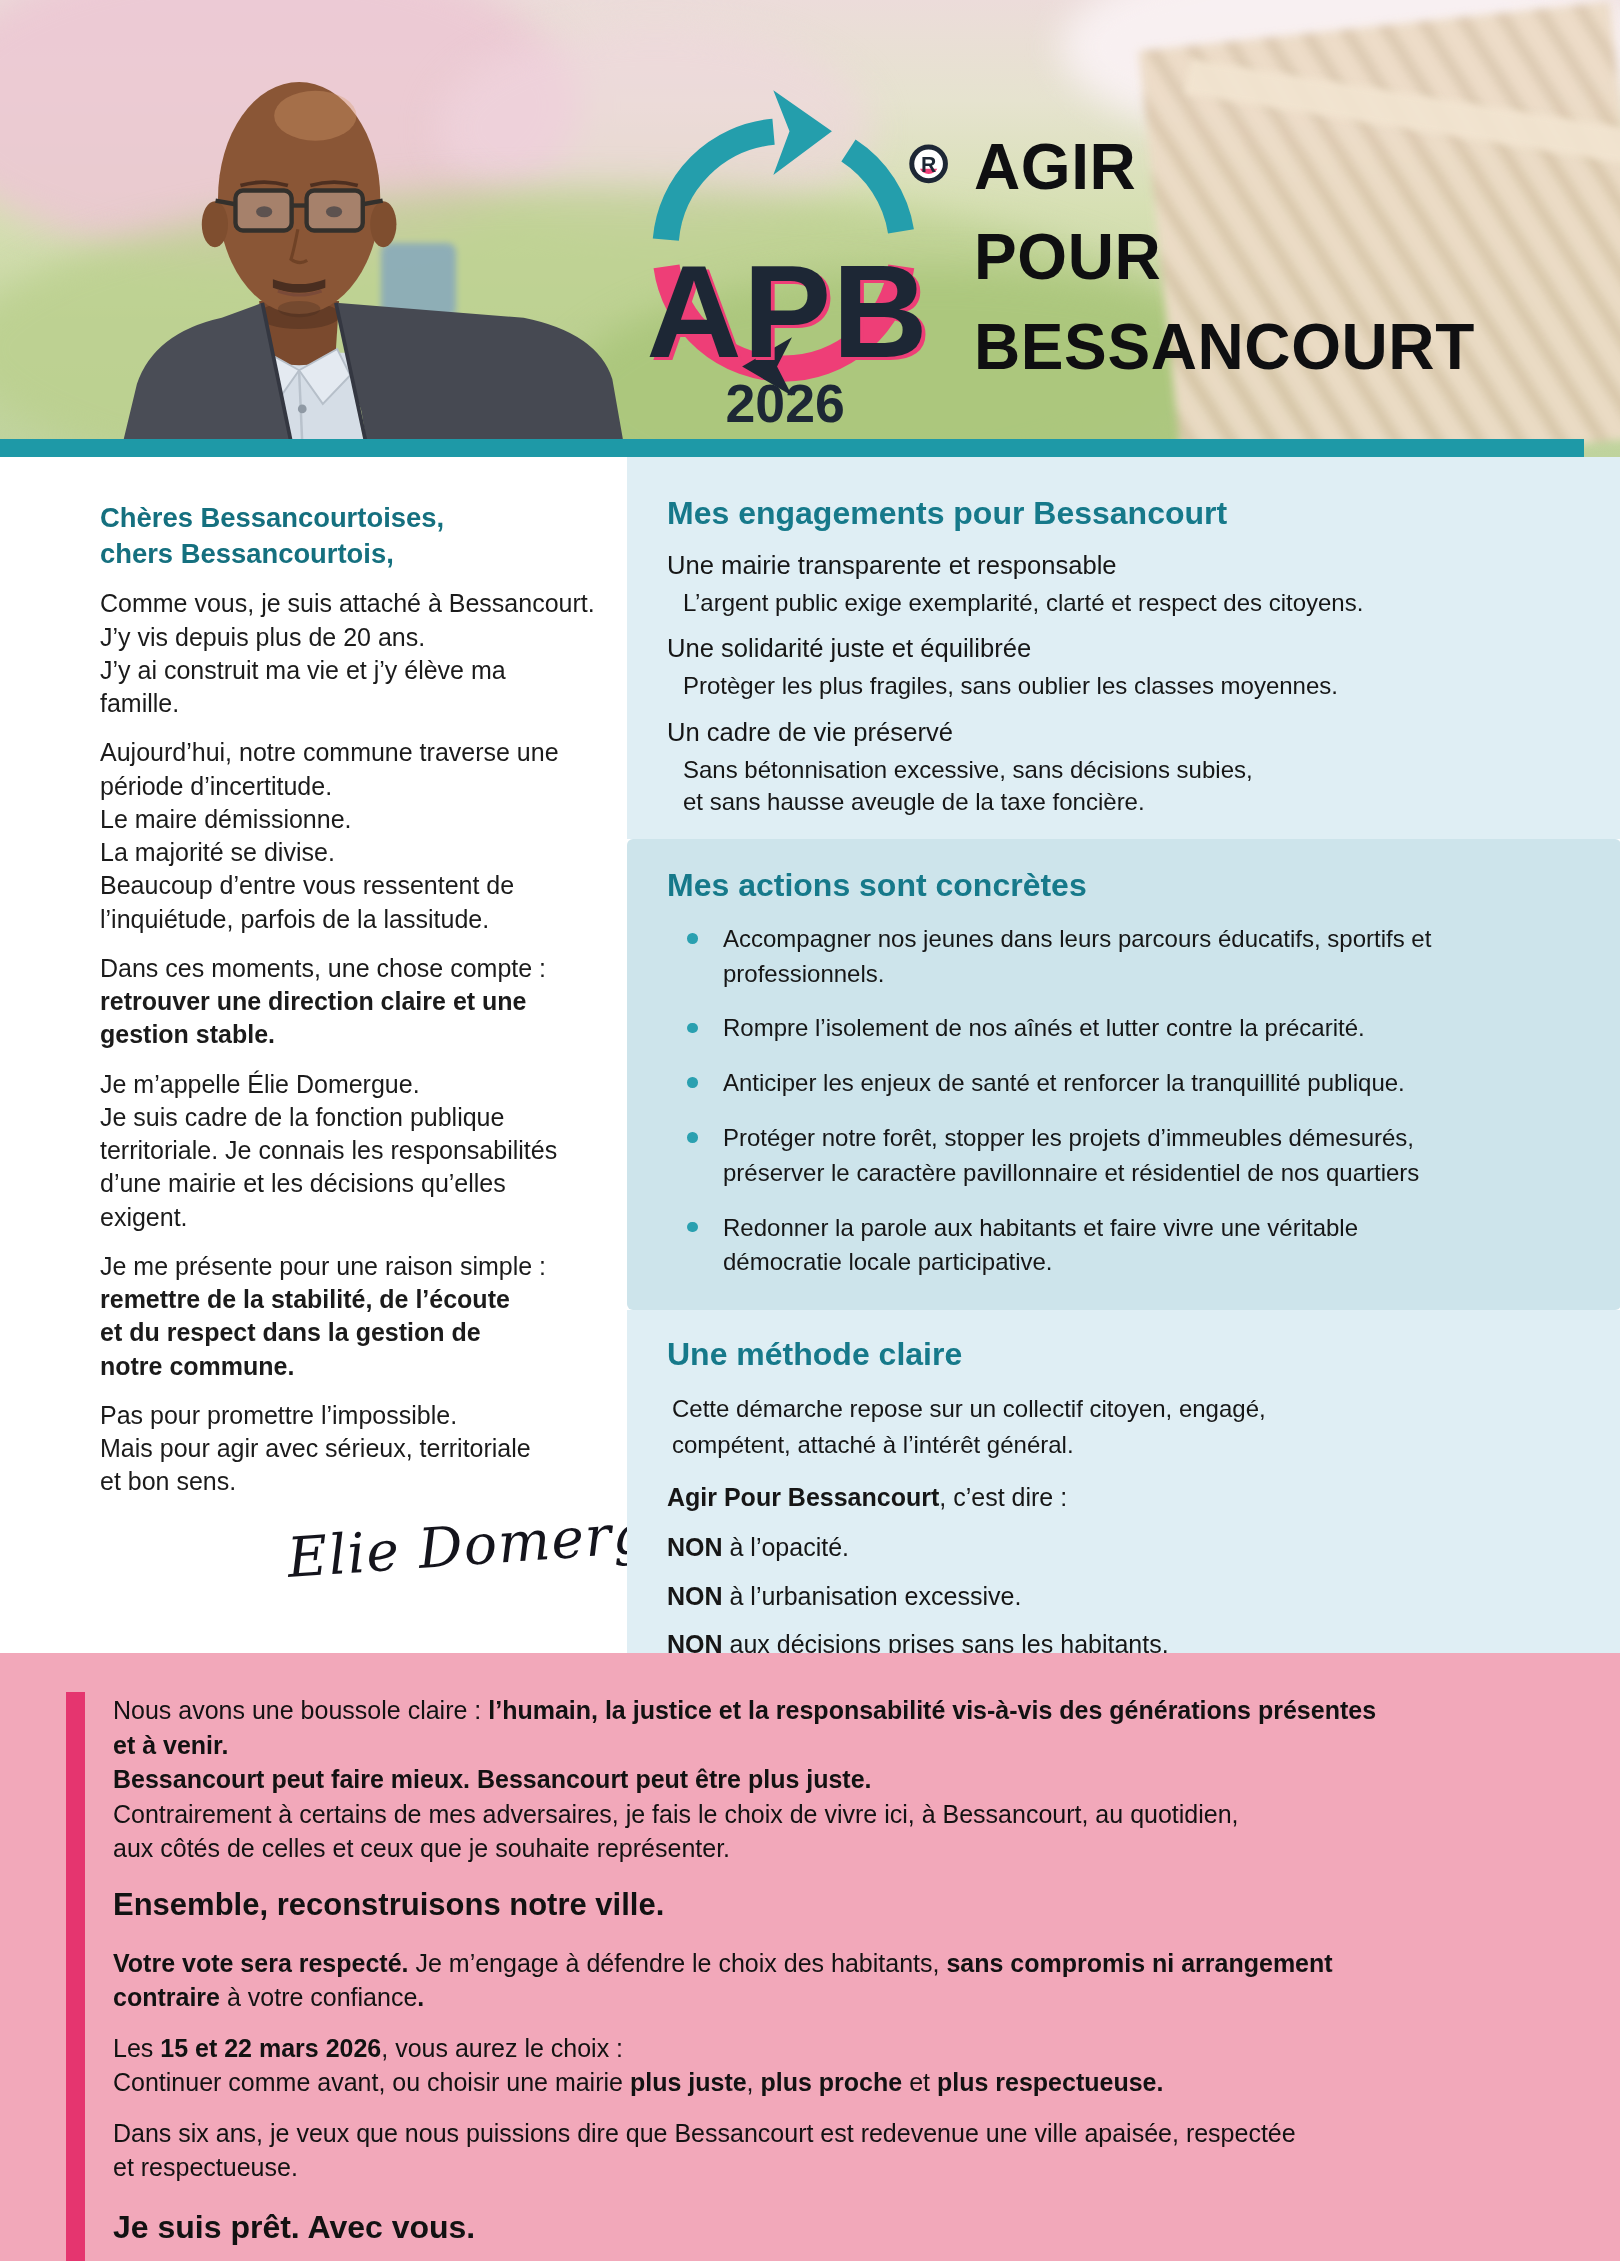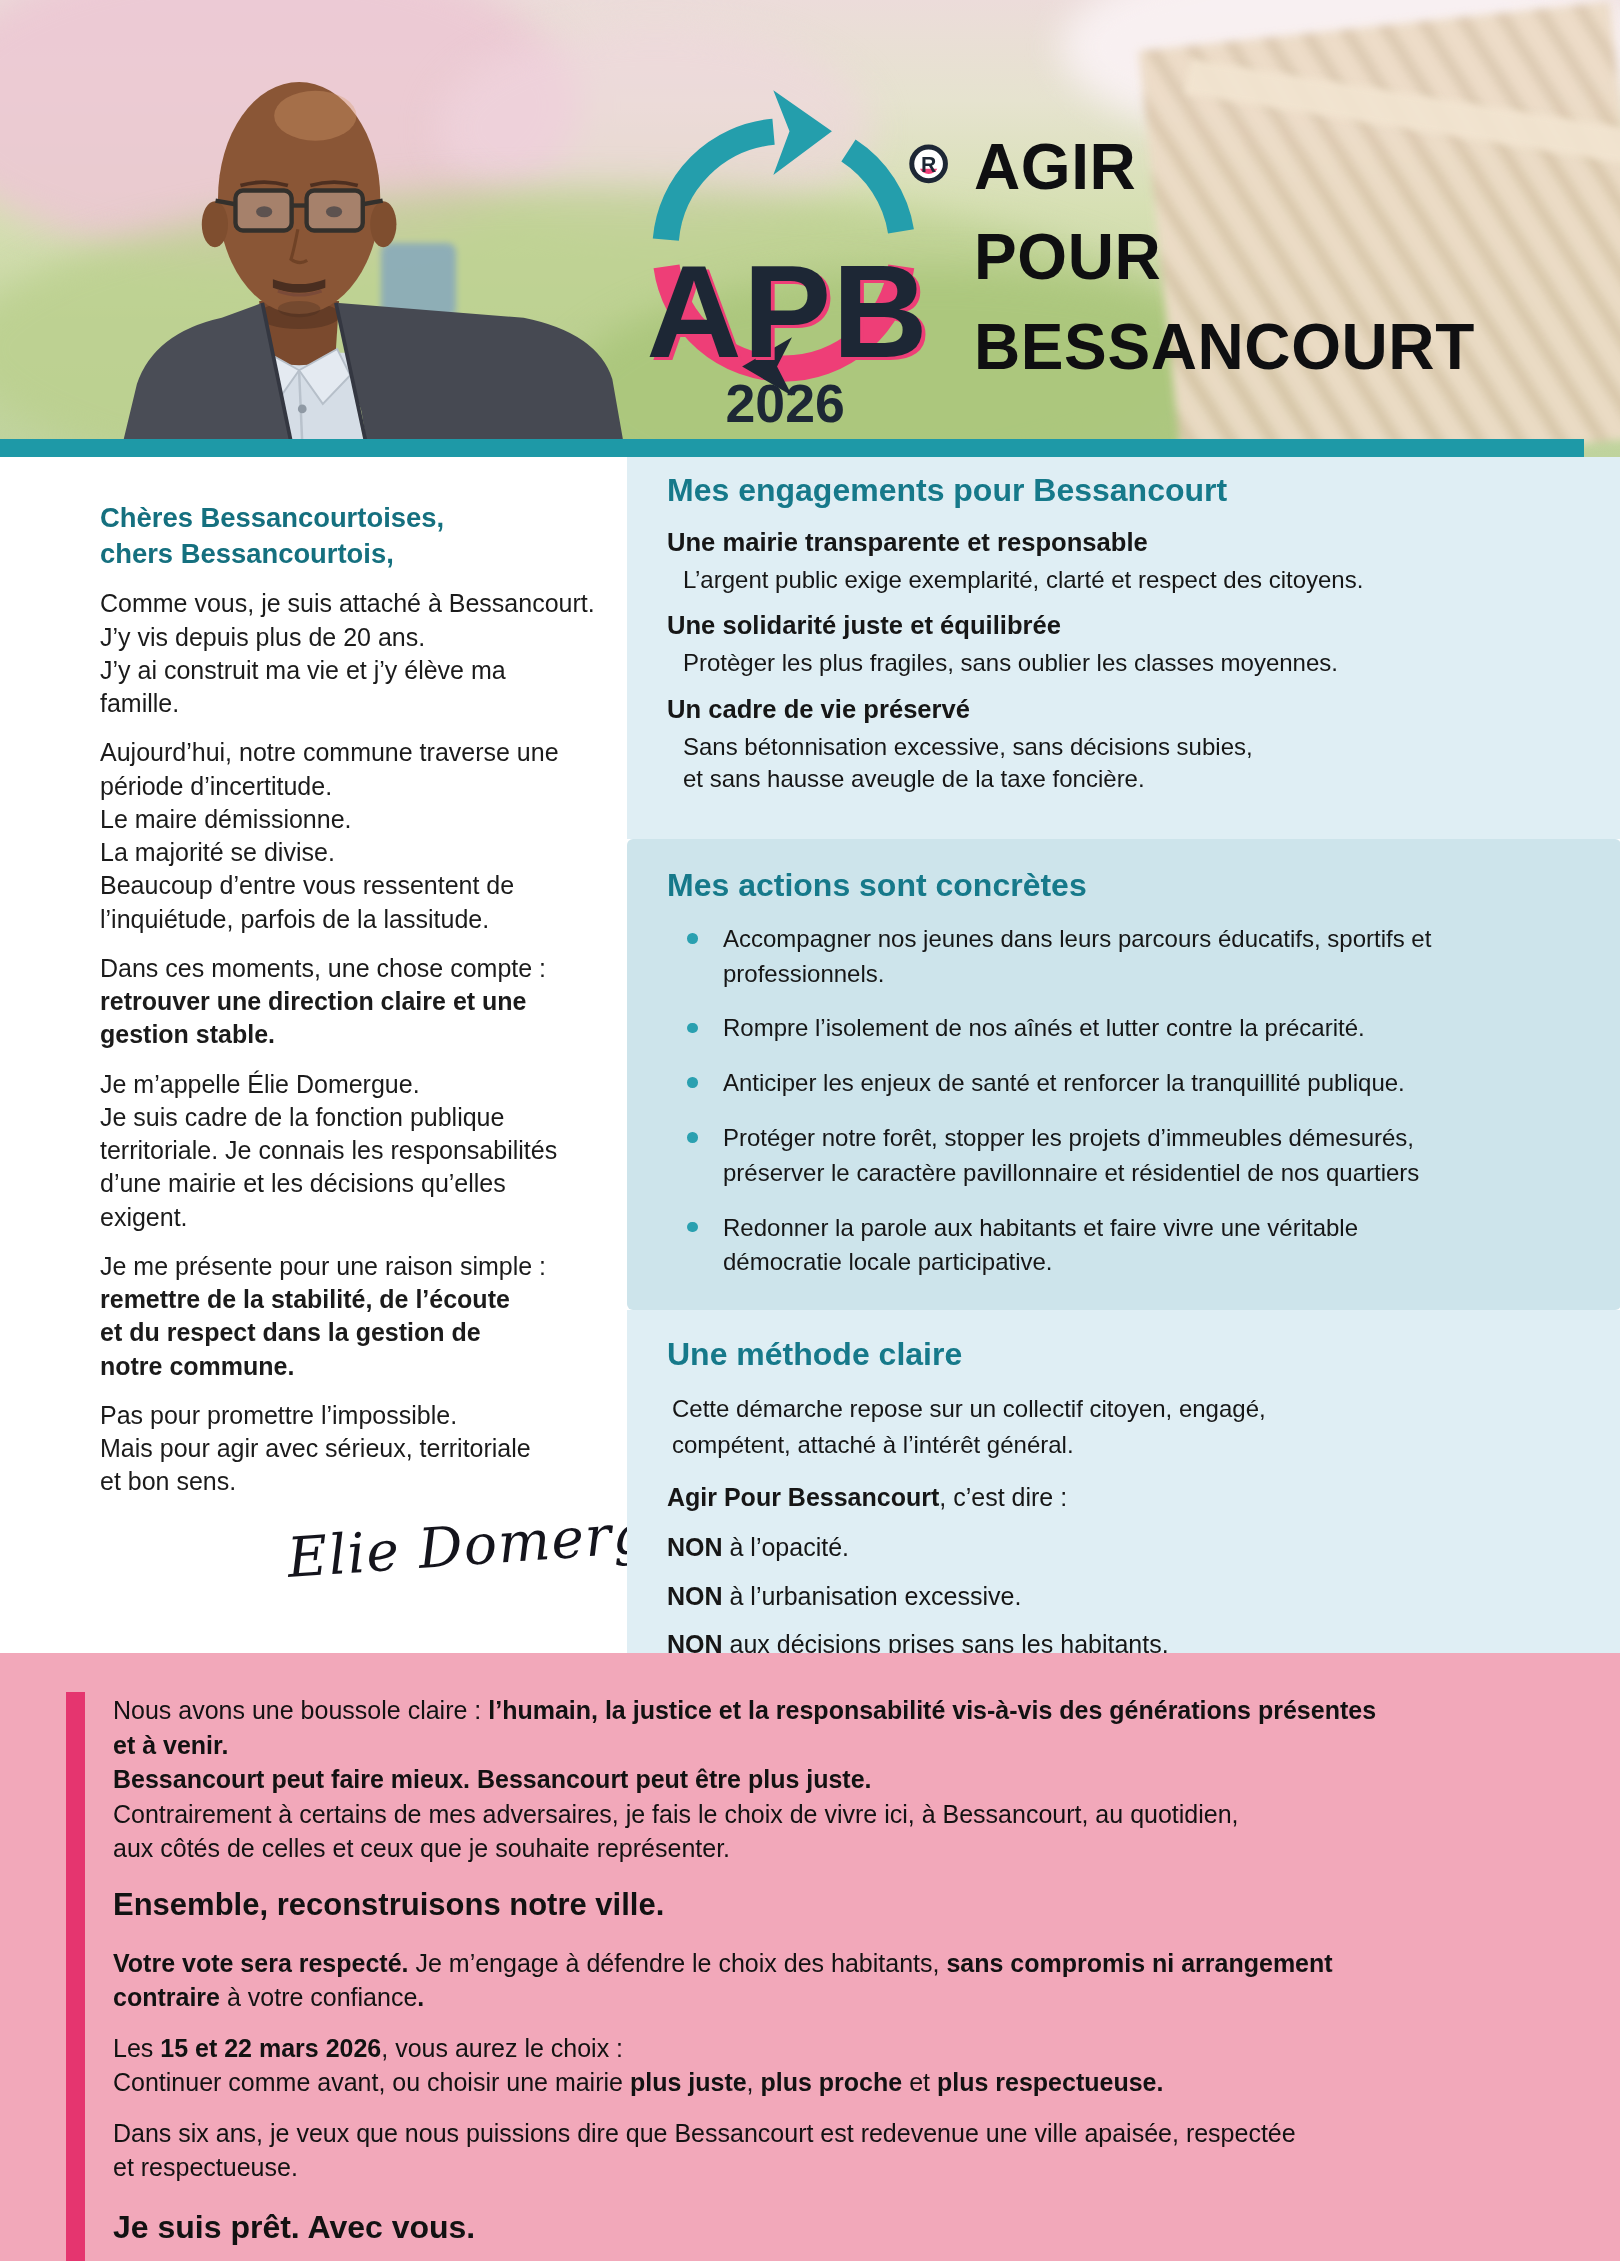--- a/index.html
+++ b/index.html
@@ -39,27 +39,27 @@
 
   
   .left-col { position:absolute; left:100px; top:500px; width:507px; color:#1b1b1b; }
   .salutation { font-size:27.4px; font-weight:bold; color:#15707f; line-height:1.3; margin-bottom:16px; }
   .para { font-size:25px; line-height:1.33; margin-bottom:16px; }
   .signature { font-family:"DejaVu Serif", serif; font-style:italic; font-size:55px; color:#14141c;
                transform:rotate(-4deg); margin:15px 0 0 187px; white-space:nowrap; letter-spacing:1.2px; }
 
   
   .box { position:absolute; left:627px; width:994px; padding:30px 37px 0 40px; color:#161616; }
-  .box-engagements { top:457px; height:382px; background:#dfeef4; padding-top:16px; }
+  .box-engagements { top:457px; height:382px; background:#dfeef4; padding-top:39px; }
   .box-actions { top:839px; height:471px; background:#cde4eb; padding-top:29px;border-radius:6px; }
   .box-methode { top:1310px; height:343px; background:#dfeef4; padding-top:27.4px; }
   .box-title { font-size:32px; font-weight:bold; color:#16798a; line-height:1.1; margin-bottom:18.7px; }
 
   .eng-item { margin-bottom:15px; }
-  .eng-head { font-size:25.6px; font-weight:bold; line-height:1.2; margin-bottom:6.2px; }
+  .eng-head { font-size:25.6px; font-weight:normal; line-height:1.2; margin-bottom:6.2px; }
   .eng-body { font-size:24px; line-height:1.32; margin-left:16px; }
 
   .bullet-row { position:relative; padding-left:56px; font-size:24px; line-height:1.45; margin-bottom:20px; }
   .bullet-dot { position:absolute; left:20px; top:11.2px; width:10.6px; height:10.6px; border-radius:50%; background:#2aa0b0; }
 
   .methode-intro { font-size:24px; line-height:1.5; margin-left:5px; margin-bottom:17.5px; }
   .methode-slogan { font-size:25px; line-height:1.3; margin-bottom:18.7px; }
   .non-line { font-size:25px; line-height:1.25; margin-bottom:17.5px; }
 
   

